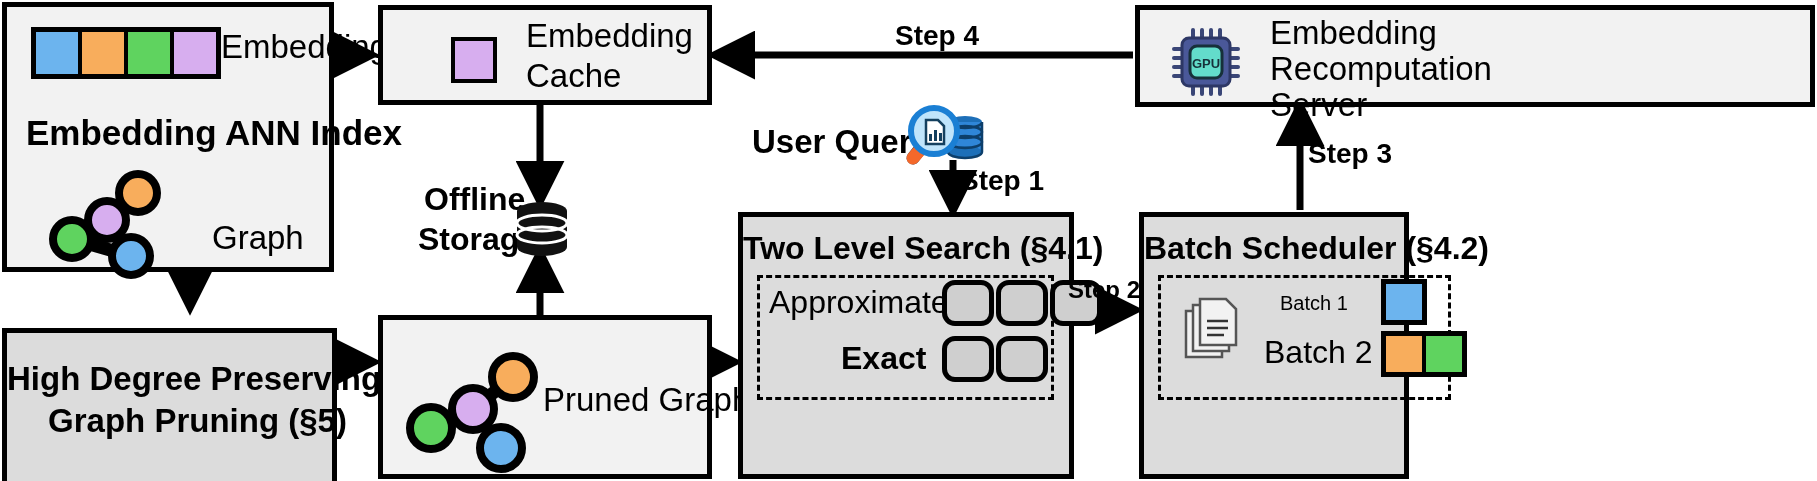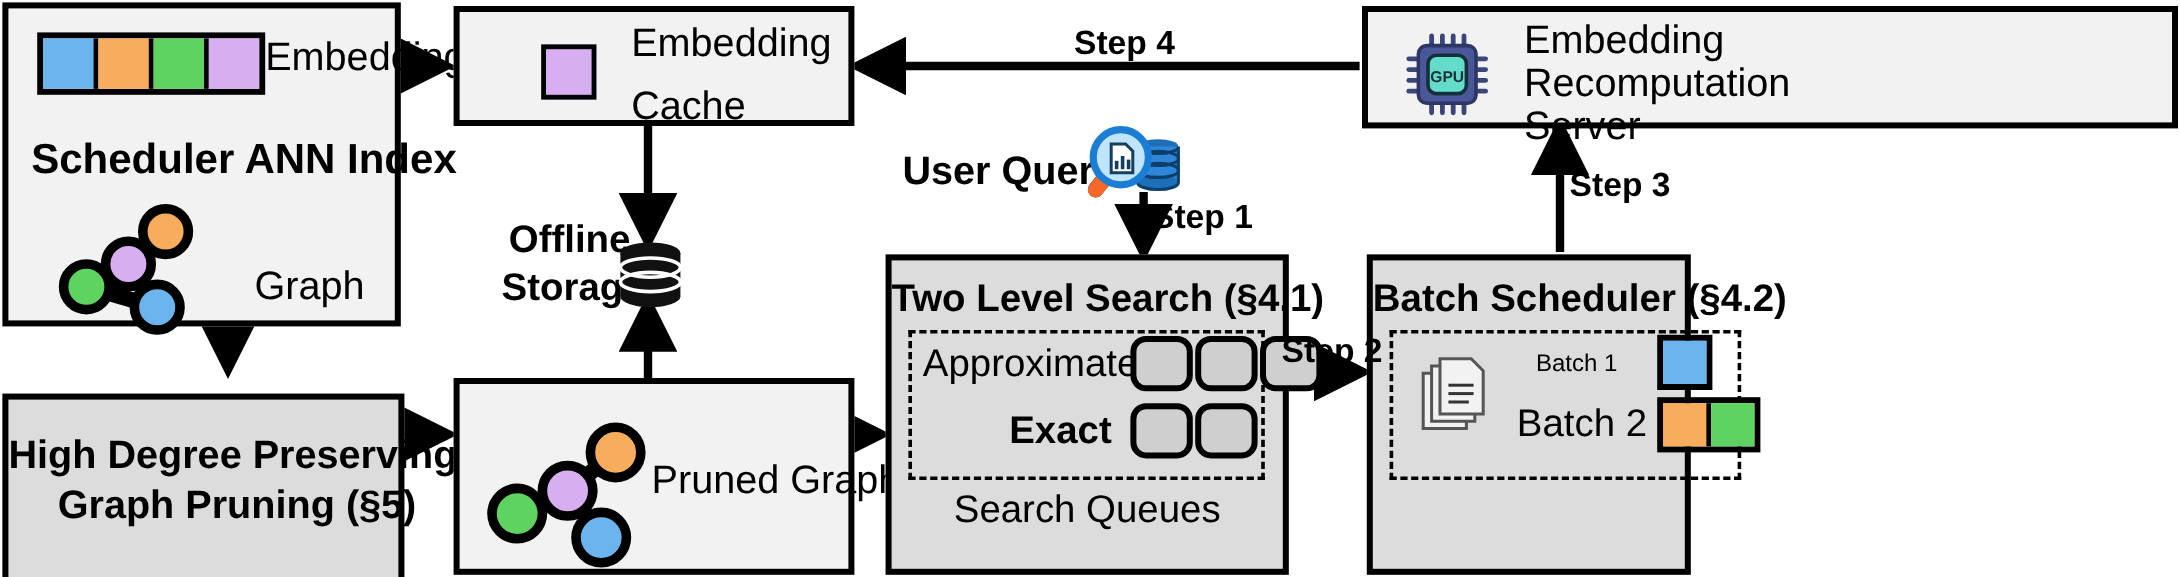--- a/index.html
+++ b/index.html
@@ -51,21 +51,21 @@
 </svg>
 
 <div class="box light" style="left:2px;top:2px;width:332px;height:270px;">
   <div style="position:absolute;left:24px;top:20px;display:flex;border:5px solid #000;">
     <span class="" style="width:42px;height:42px;background:#6cb4ee;border-right:4px solid #000;"></span>
     <span style="width:42px;height:42px;background:#f8ad5c;border-right:4px solid #000;"></span>
     <span style="width:42px;height:42px;background:#5fd35f;border-right:4px solid #000;"></span>
     <span style="width:42px;height:42px;background:#d7aeef;"></span>
   </div>
   <div class="lbl" style="left:214px;top:22px;font-size:33px;">Embedding</div>
-  <div class="lbl bold" style="left:19px;top:106px;font-size:35px;">Scheduler ANN Index</div>
+  <div class="lbl bold" style="left:19px;top:106px;font-size:35px;">Embedding ANN Index</div>
   <div class="lbl" style="left:205px;top:213px;font-size:33px;">Graph</div>
 
   <svg style="left:0;top:0;width:332px;height:270px;">
     <g stroke="#000" stroke-width="13" stroke-linecap="round">
       <line x1="65" y1="232" x2="100" y2="213"></line>
       <line x1="100" y1="213" x2="131" y2="186"></line>
       <line x1="100" y1="213" x2="124" y2="249"></line>
       <line x1="65" y1="232" x2="124" y2="249"></line>
     </g>
     <circle cx="131" cy="186" r="19" fill="#f8ad5c" stroke="#000" stroke-width="8"></circle>
@@ -76,21 +76,21 @@
 </div>
 
 <div class="box grey" style="left:2px;top:328px;width:335px;height:169px;">
   <div class="lbl bold ctr" style="left:0;top:28px;width:325px;font-size:33px;">High Degree Preserving</div>
   <div class="lbl bold ctr" style="left:0;top:70px;width:381px;font-size:33px;">Graph Pruning (§5)</div>
 </div>
 
 <div class="box light" style="left:378px;top:5px;width:334px;height:100px;">
   <div class="sq" style="left:68px;top:27px;width:46px;height:46px;background:#d7aeef;"></div>
   <div class="lbl" style="left:143px;top:8px;font-size:33px;">Embedding</div>
-  <div class="lbl" style="left:143px;top:48px;font-size:33px;margin-top:12px;">Cache</div>
+  <div class="lbl" style="left:143px;top:48px;font-size:33px;">Cache</div>
 </div>
 
 <div class="lbl bold" style="left:424px;top:182px;font-size:32px;">Offline</div>
 <div class="lbl bold" style="left:418px;top:222px;font-size:32px;">Storage</div>
 <svg style="left:516px;top:202px;width:54px;height:54px;">
   <ellipse cx="26" cy="9" rx="25" ry="9" fill="#111"></ellipse>
   <rect x="1" y="9" width="50" height="36" fill="#111"></rect>
   <ellipse cx="26" cy="45" rx="25" ry="9" fill="#111"></ellipse>
   <ellipse cx="26" cy="21" rx="25" ry="8" fill="none" stroke="#fff" stroke-width="3"></ellipse>
   <ellipse cx="26" cy="33" rx="25" ry="8" fill="none" stroke="#fff" stroke-width="3"></ellipse>
@@ -118,21 +118,20 @@
   <div class="cellrow" style="left:199px;top:63px;">
     <span class="cell"></span>
     <span class="cell"></span>
     <span class="cell"></span>
   </div>
   <div class="lbl" style="left:98px;top:124px;font-size:32px;font-weight:bold;">Exact</div>
   <div class="cellrow" style="left:199px;top:119px;">
     <span class="cell"></span>
     <span class="cell"></span>
   </div>
-  <div class="lbl ctr" style="left:0;top:190px;width:326px;font-size:32px;">Search Queues</div>
 </div>
 
 <div class="box grey" style="left:1139px;top:212px;width:270px;height:267px;">
   <div class="lbl bold ctr" style="left:0;top:14px;width:321px;font-size:32px;">Batch Scheduler (§4.2)</div>
   <div class="dash" style="left:14px;top:58px;width:293px;height:125px;"></div>
   <svg style="left:36px;top:78px;width:62px;height:72px;">
     <g fill="#f2f2f2" stroke="#555" stroke-width="2.5">
       <path d="M6,16 h26 l10,10 v36 h-36 z"></path>
       <path d="M13,10 h26 l10,10 v36 h-36 z"></path>
       <path d="M20,4 h26 l10,10 v36 h-36 z"></path>
@@ -202,15 +201,15 @@
 
   <path d="M26,20 h12 l6,6 v18 h-18 z" fill="#fff" stroke="#14405f" stroke-width="2.5"></path>
   <g fill="#14405f">
     <rect x="29" y="34" width="3" height="7"></rect>
     <rect x="34" y="30" width="3" height="11"></rect>
     <rect x="39" y="33" width="3" height="8"></rect>
   </g>
 </svg>
 
 <div class="lbl bold" style="left:960px;top:165px;font-size:28px;">Step 1</div>
-<div class="lbl bold" style="left:1068px;top:277px;font-size:28px;">Step 2</div>
+<div class="lbl bold" style="left:1068px;top:277px;font-size:24px;">Step 2</div>
 <div class="lbl bold" style="left:1308px;top:138px;font-size:28px;">Step 3</div>
 <div class="lbl bold" style="left:895px;top:20px;font-size:28px;">Step 4</div>
 
 </body></html>

